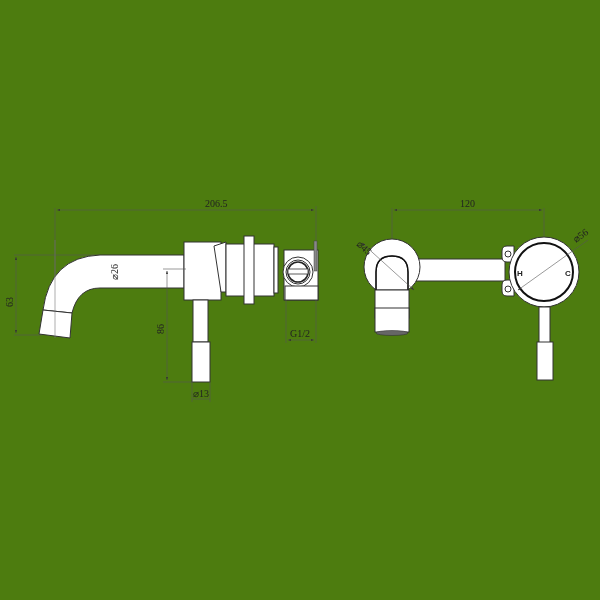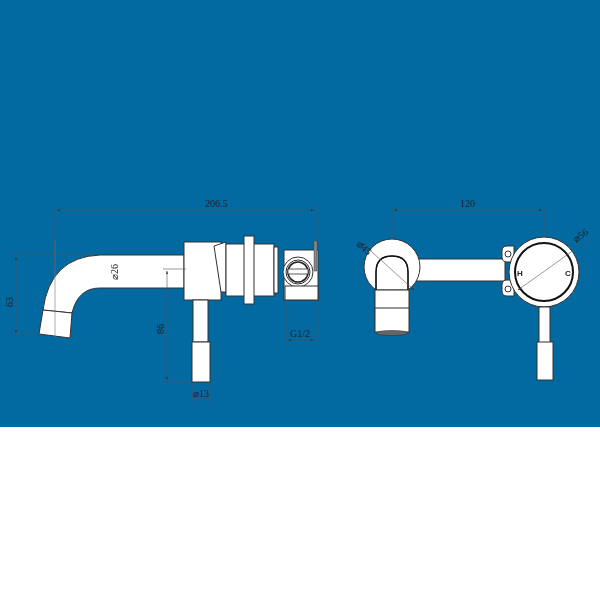--- a/index.html
+++ b/index.html
@@ -1,17 +1,17 @@
 <!DOCTYPE html>
 <html><head>
   <meta charset="utf-8">
   <style>
     html, body { margin: 0; padding: 0; background: #ffffff; }
     body { width: 600px; height: 600px; overflow: hidden; }
-    .canvas { position: relative; width: 600px; height: 427px; background: #0369a1; }
+    .canvas { position: relative; width: 600px; height: 600px; background: #4d7c0f; }
     svg { position: absolute; left: 0; top: 0; }
     .dimtext { font-family: "Liberation Serif", "DejaVu Serif", serif; font-size: 10px; fill: #222; }
     .label { font-family: "Liberation Sans", "DejaVu Sans", sans-serif; font-size: 8px; font-weight: bold; fill: #222; }
     .part { fill: #fff; stroke: #333; stroke-width: 1; }
     .thin { fill: none; stroke: #777; stroke-width: 0.6; }
     .dim { fill: none; stroke: #555; stroke-width: 0.6; }
     .bold { fill: none; stroke: #111; stroke-width: 2; }
   </style>
 </head>
 <body>

